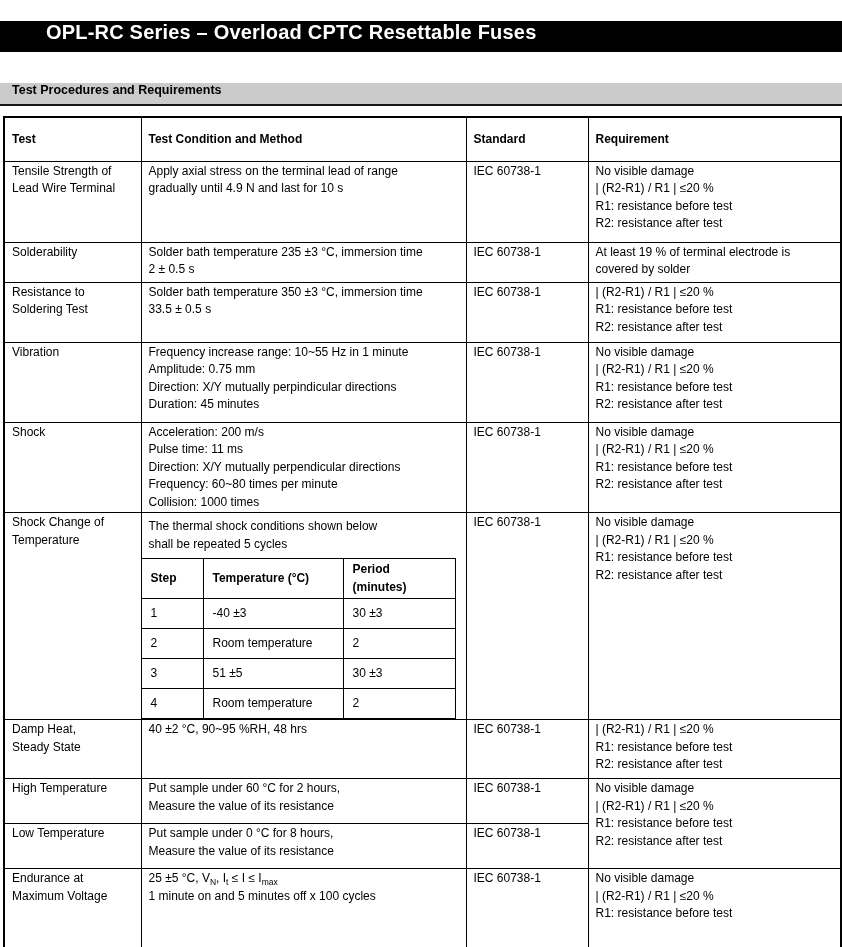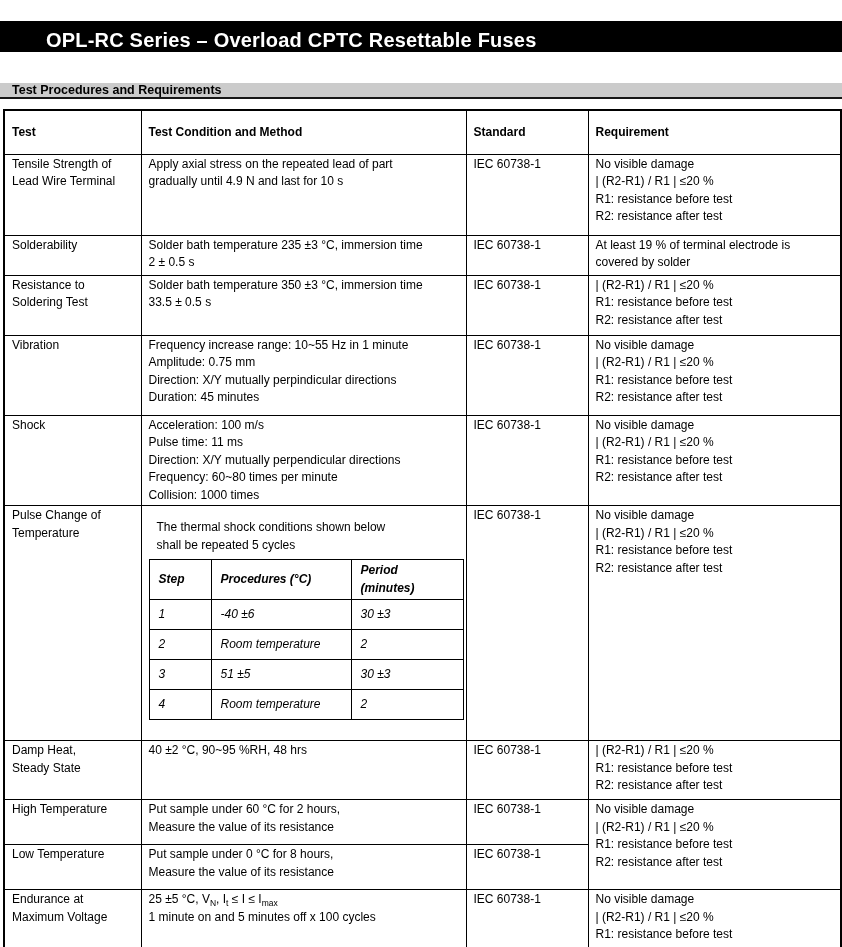--- a/index.html
+++ b/index.html
@@ -4,50 +4,50 @@
 <style>
   * { box-sizing: border-box; }
   html, body { margin: 0; padding: 0; }
   body {
     width: 842px; height: 947px; background: #ffffff; color: #000;
     font-family: "Liberation Sans", "DejaVu Sans", sans-serif;
     overflow: hidden;
   }
   .title-bar {
     margin-top: 21px; height: 31px; background: #000000;
-    display: flex; align-items: flex-end;
+    display: flex; align-items: flex-start;
   }
   .title-bar .title-text {
     color: #ffffff; font-size: 20px; font-weight: 700;
     padding-left: 46px; letter-spacing: 0.2px;
   }
   .section-bar {
-    margin-top: 31px; height: 16px; background: #cbcbcb;
+    margin-top: 31px; height: 23px; background: #cbcbcb;
     border-bottom: 2px solid #161616;
-    display: flex; align-items: flex-end;
+    display: flex; align-items: flex-start;
   }
   .section-bar .section-text {
     font-size: 12.5px; font-weight: 700; padding-left: 12px;
   }
   table.main {
     border-collapse: collapse; table-layout: fixed;
     width: 837px; margin: 10px 0 0 3px;
     border: 2px solid #000;
   }
   .main th, .main td {
     border: 1px solid #000; font-size: 12px; line-height: 17.5px;
     vertical-align: top; padding: 1px 7px; text-align: left;
   }
   .main thead th { font-weight: 700; vertical-align: middle; }
   .ln { min-height: 17.5px; }
-  .cell-flush { padding: 8px !important; }
+  .cell-flush { padding: 0 !important; }
   .cell-flush .cond-text { padding: 5px 7px 0 7px; }
   table.nested {
     border-collapse: collapse; table-layout: fixed;
-    width: 314px; margin: 5px 0 12px -1px; font-style: italic;
+    width: 314px; margin: 5px 0 0 -1px;
   }
   .nested th, .nested td {
     border: 1px solid #000; font-size: 12px; padding: 2px 9px;
     vertical-align: middle; text-align: left;
   }
   .nested thead th { font-weight: 700; height: 29px; }
   .nested tbody td { height: 30px; }
   .seg-line { white-space: pre-wrap; }
   sub { font-size: 8.5px; line-height: 0; }
 </style>
@@ -78,21 +78,21 @@
     </tr>
   </thead>
   <tbody>
 
     <tr style="height:81px">
       <td>
         <div class="ln">Tensile Strength of</div>
         <div class="ln">Lead Wire Terminal</div>
       </td>
       <td>
-        <div class="ln">Apply axial stress on the repeated lead of part</div>
+        <div class="ln">Apply axial stress on the terminal lead of range</div>
         <div class="ln">gradually until 4.9 N and last for 10 s</div>
       </td>
       <td>IEC 60738-1</td>
       <td>
         <div class="ln">No visible damage</div>
         <div class="ln">| (R2-R1) / R1 | ≤20 %</div>
         <div class="ln">R1: resistance before test</div>
         <div class="ln">R2: resistance after test</div>
       </td>
     </tr>
@@ -146,62 +146,62 @@
         <div class="ln">R1: resistance before test</div>
         <div class="ln">R2: resistance after test</div>
       </td>
     </tr>
 
     <tr style="height:90px">
       <td>
         <div class="ln">Shock</div>
       </td>
       <td>
-        <div class="ln">Acceleration: 100 m/s</div>
+        <div class="ln">Acceleration: 200 m/s</div>
         <div class="ln">Pulse time: 11 ms</div>
         <div class="ln">Direction: X/Y mutually perpendicular directions</div>
         <div class="ln">Frequency: 60~80 times per minute</div>
         <div class="ln">Collision: 1000 times</div>
       </td>
       <td>IEC 60738-1</td>
       <td>
         <div class="ln">No visible damage</div>
         <div class="ln">| (R2-R1) / R1 | ≤20 %</div>
         <div class="ln">R1: resistance before test</div>
         <div class="ln">R2: resistance after test</div>
       </td>
     </tr>
 
     <tr style="height:189px">
       <td>
-        <div class="ln">Pulse Change of</div>
+        <div class="ln">Shock Change of</div>
         <div class="ln">Temperature</div>
       </td>
       <td class="cell-flush">
         <div class="cond-text">
           <div class="ln">The thermal shock conditions shown below</div>
           <div class="ln">shall be repeated 5 cycles</div>
         </div>
         <table class="nested">
           <colgroup>
             <col style="width:62px">
               <col style="width:140px">
               <col style="width:112px">
           </colgroup>
           <thead>
             <tr>
               <th>Step</th>
-              <th>Procedures (°C)</th>
+              <th>Temperature (°C)</th>
               <th>Period (minutes)</th>
             </tr>
           </thead>
           <tbody>
             <tr>
               <td>1</td>
-              <td>-40 ±6</td>
+              <td>-40 ±3</td>
               <td>30 ±3</td>
             </tr>
             <tr>
               <td>2</td>
               <td>Room temperature</td>
               <td>2</td>
             </tr>
             <tr>
               <td>3</td>
               <td>51 ±5</td>

